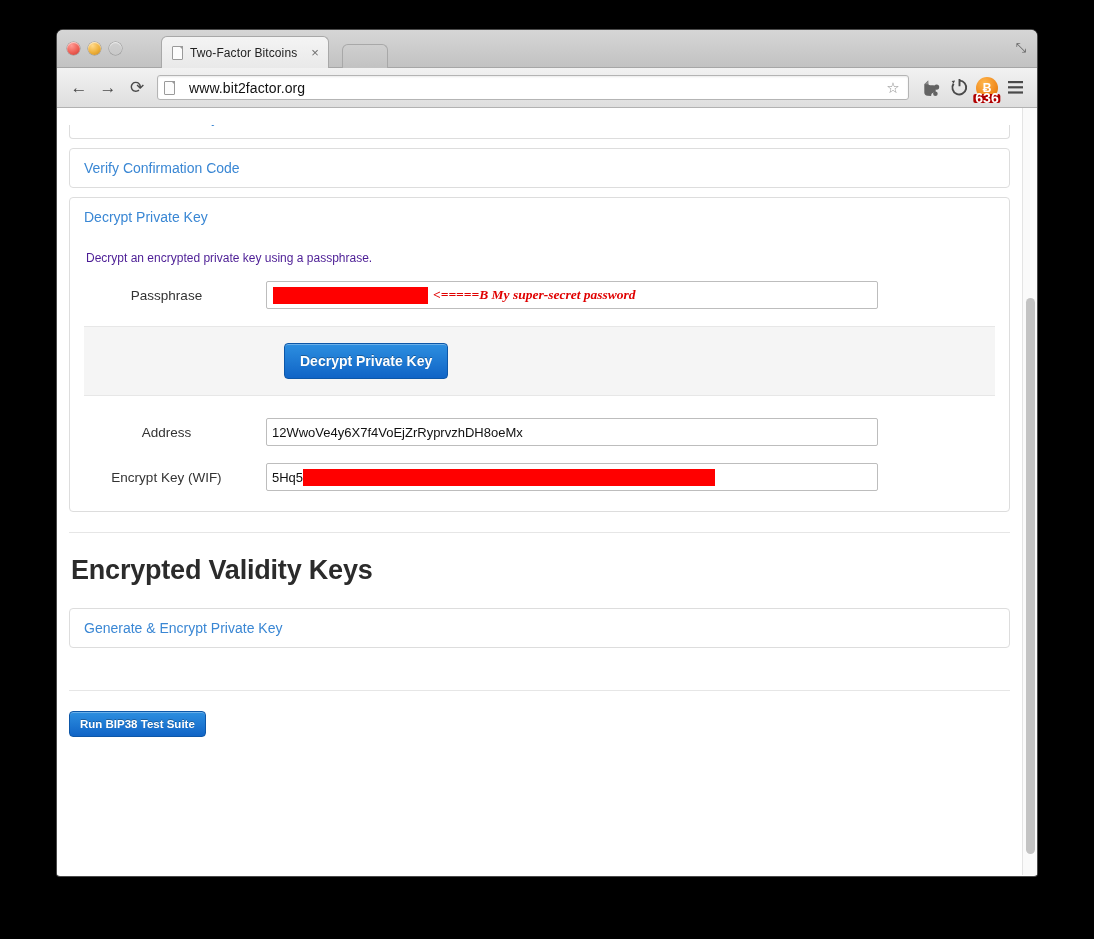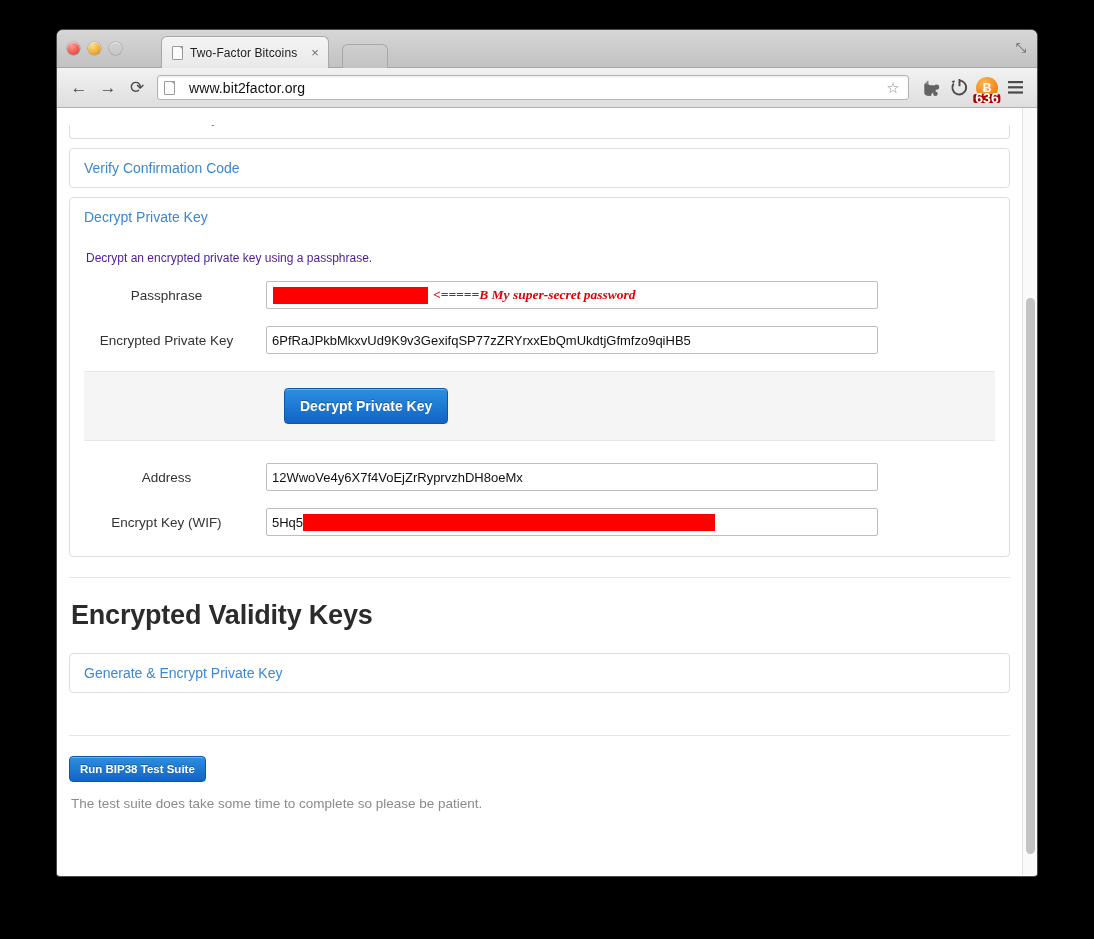--- a/index.html
+++ b/index.html
@@ -361,24 +361,20 @@
           <div class="lead-text">Decrypt an encrypted private key using a passphrase.</div>
 
           <div class="form-row">
             <div class="form-label">Passphrase</div>
             <div class="form-control">
               <span class="redact" id="pass-redact"></span>
               <span id="pass-annotation">&lt;=====B My super-secret password</span>
             </div>
           </div>
 
-          <div class="form-row">
-            <div class="form-label">Encrypted Private Key</div>
-            <div class="form-control">6PfRaJPkbMkxvUd9K9v3GexifqSP77zZRYrxxEbQmUkdtjGfmfzo9qiHB5</div>
-          </div>
 
           <div class="actions-well">
             <span class="btn-primary">Decrypt Private Key</span>
           </div>
 
           <div class="form-row">
             <div class="form-label">Address</div>
             <div class="form-control">12WwoVe4y6X7f4VoEjZrRyprvzhDH8oeMx</div>
           </div>
 
@@ -401,21 +397,20 @@
       <div class="panel">
         <div class="panel-heading">
           <span class="panel-link">Generate &amp; Encrypt Private Key</span>
         </div>
       </div>
 
       <hr class="sep" style="margin:42px 0 20px 0;">
 
       
       <span class="btn-primary btn-small">Run BIP38 Test Suite</span>
-      <div class="muted-note">The test suite does take some time to complete so please be patient.</div>
 
       
 
     </div>
 
     <div id="scrollbar-track">
       <div id="scrollbar-thumb"></div>
     </div>
   </div>
 </div>

